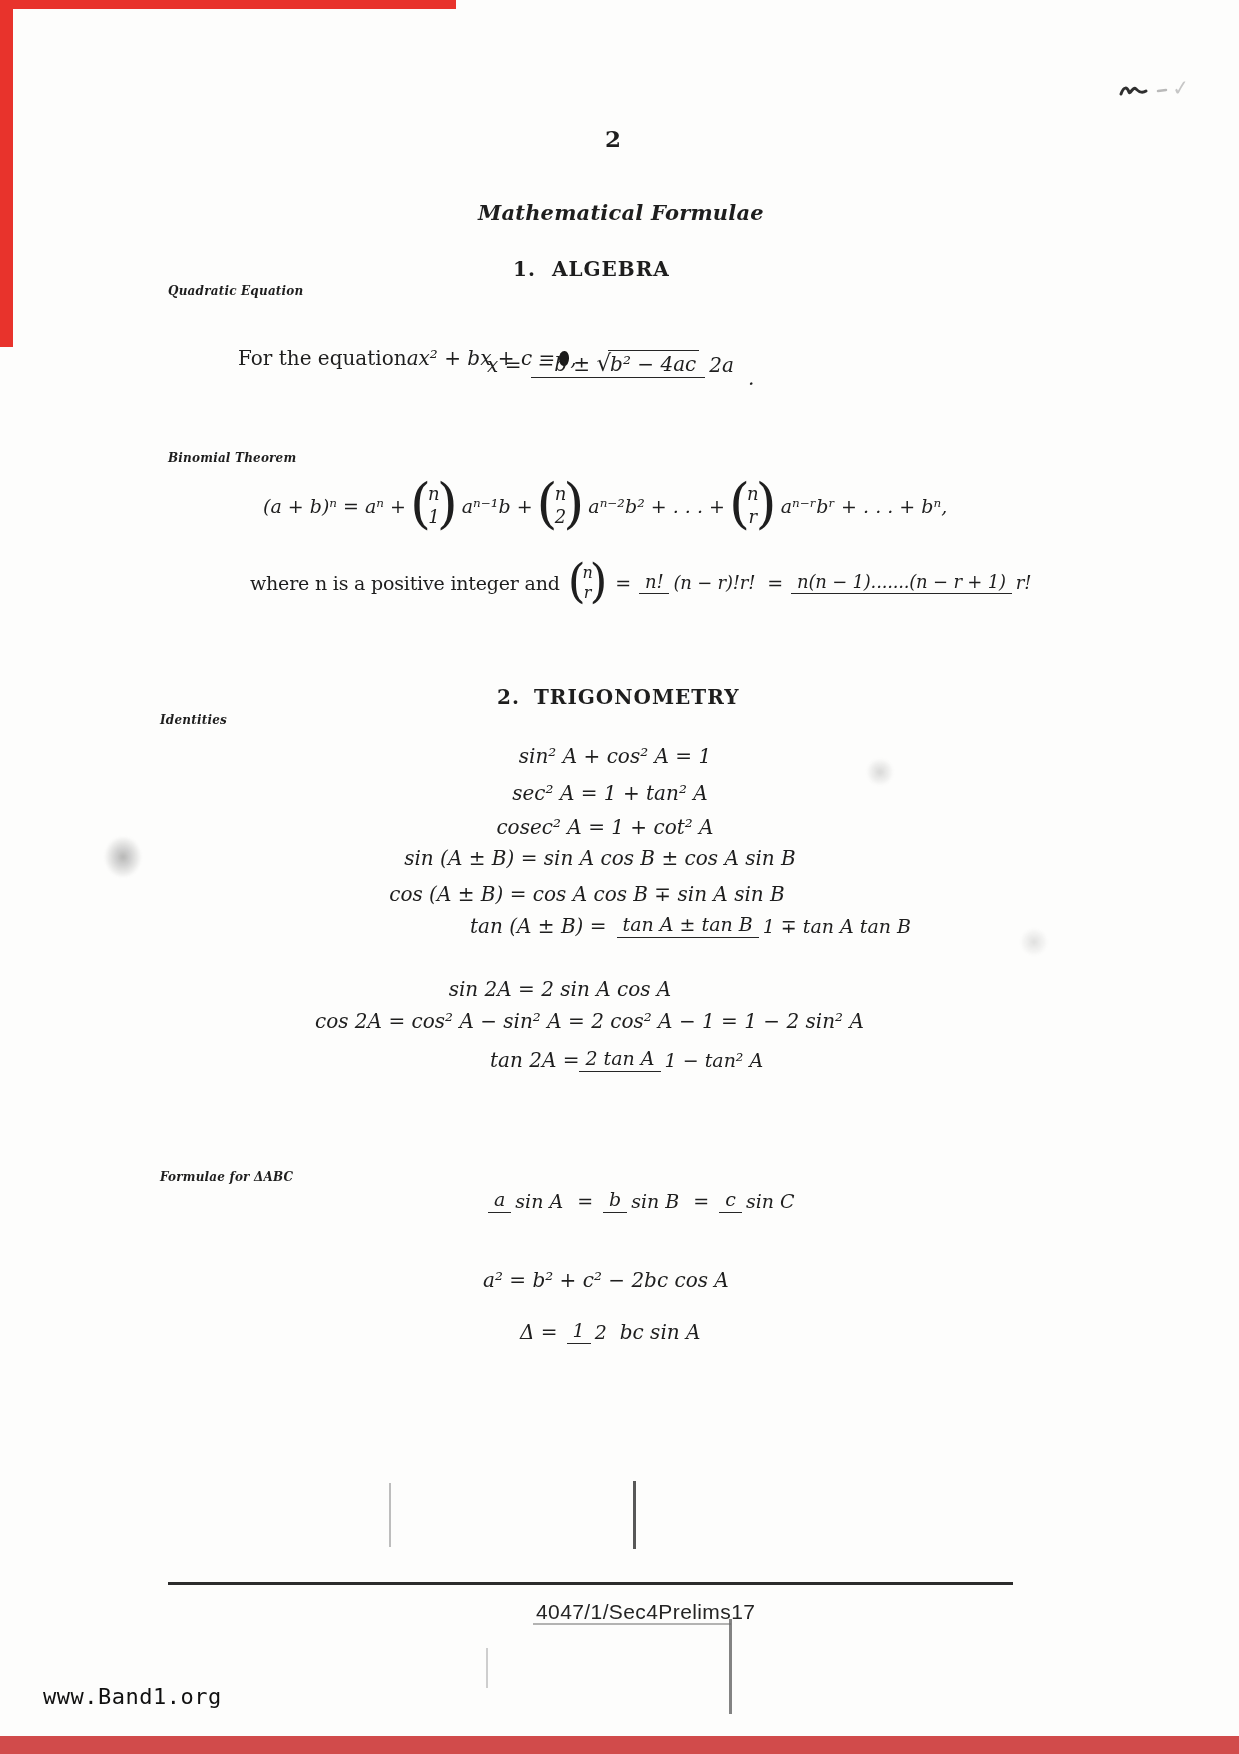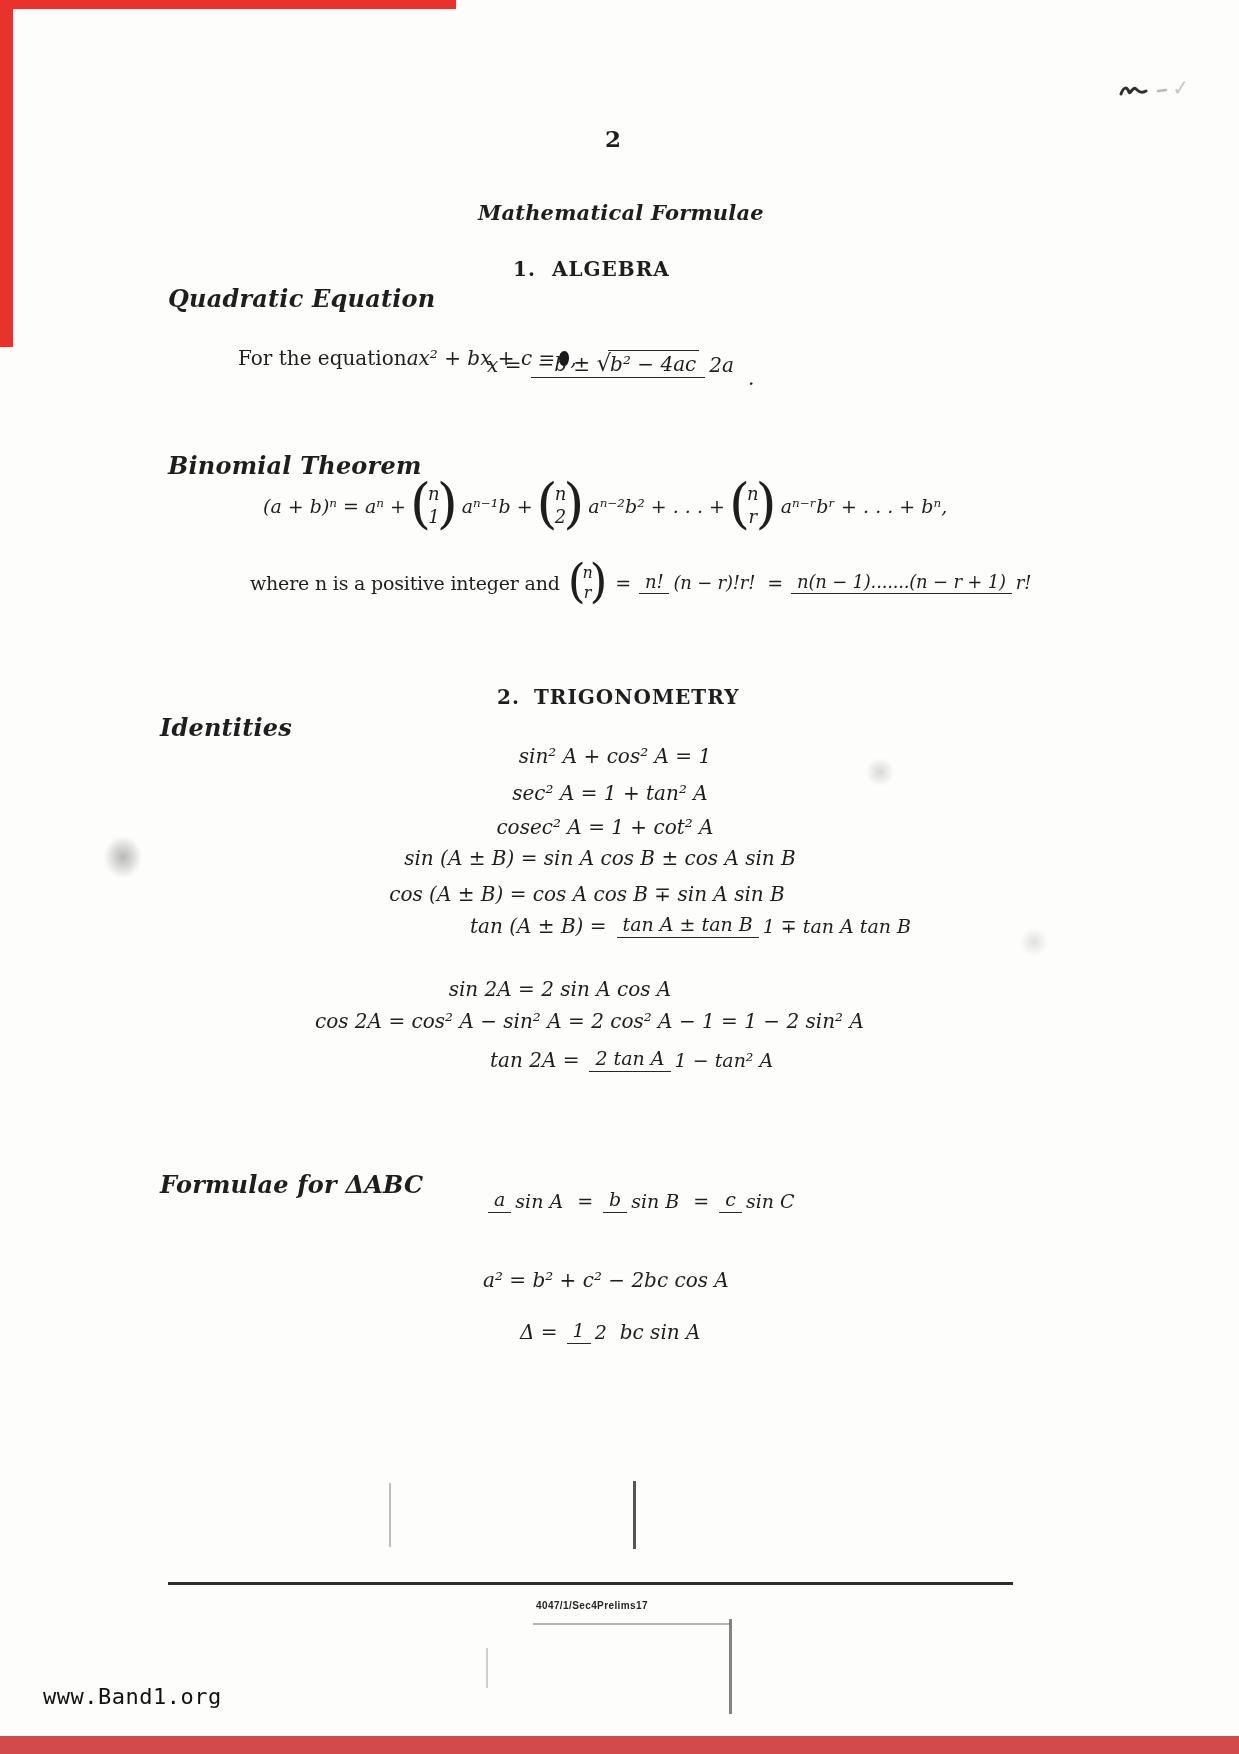--- a/index.html
+++ b/index.html
@@ -5,42 +5,42 @@
   html,body{margin:0;padding:0;}
   body{
     width:1239px;height:1754px;position:relative;overflow:hidden;
     background:#fdfdfc;color:#1e1e1e;
     font-family:"DejaVu Serif","DejaVu Sans",serif;
   }
   .abs{position:absolute;}
   .scan{position:absolute;left:0;top:0;width:1239px;height:1754px;filter:blur(0.35px);}
   .math{font-family:"DejaVu Serif","DejaVu Sans",serif;font-style:italic;white-space:nowrap;}
   .up{font-style:normal;}
-  .label{font-family:"DejaVu Serif",serif;font-style:italic;font-weight:700;font-size:24px;white-space:nowrap;letter-spacing:0.2px;}
+  .label{font-family:"DejaVu Serif",serif;font-style:italic;font-weight:700;font-size:12px;white-space:nowrap;letter-spacing:0.2px;}
   .heading{font-style:normal;font-weight:700;font-size:20px;letter-spacing:1px;white-space:nowrap;}
   .mrow{display:flex;align-items:center;white-space:nowrap;}
   .ctr{text-align:center;}
   .fs20{font-size:20px;} .fs19{font-size:19px;}
   .frac{display:inline-flex;flex-direction:row;align-items:center;line-height:1.15;}
   .frac .num{padding:0 6px 1px 6px;border-bottom:1.7px solid #262626;}
   .frac .den{padding:1px 4px 0 4px;}
   .binom{display:inline-flex;align-items:center;}
   .paren{font-style:normal;font-weight:400;font-size:54px;line-height:0.8;transform:translateY(-2px);}
   .binom-sm .paren{font-size:46px;}
   .bcol{display:inline-flex;flex-direction:column;align-items:center;line-height:1.25;font-size:18px;margin:0 -3px;}
   .binom-sm .bcol{font-size:16px;}
   .sqrtg{font-style:normal;font-size:23px;line-height:1;transform:translateY(1px);}
   .radicand{border-top:1.7px solid #262626;margin-left:-3px;padding:1px 3px 0 2px;}
   .zeroblob{display:inline-block;width:10px;height:15px;background:#1a1a1a;border-radius:55% 45% 50% 50%;
     margin:0 1px 0 4px;vertical-align:-2px;color:transparent;overflow:hidden;font-size:12px;}
   .vline{position:absolute;}
   .smudge{position:absolute;border-radius:50%;filter:blur(1px);}
   .edge{position:absolute;}
   .watermark{font-family:"DejaVu Sans Mono","Liberation Mono",monospace;font-size:22px;color:#101010;letter-spacing:0.5px;}
-  .papercode{font-family:"Liberation Sans","DejaVu Sans",sans-serif;font-weight:700;font-size:10px;letter-spacing:0.4px;color:#242424;}
+  .papercode{font-family:"Liberation Sans","DejaVu Sans",sans-serif;font-weight:400;font-size:21px;letter-spacing:0.4px;color:#242424;}
   .trailing-dot{display:inline-block;transform:translateY(13px);}
 </style>
 </head>
 <body>
 
 <div class="edge" style="left:0;top:0;width:13px;height:347px;background:#e8332c;"></div>
 <div class="edge" style="left:0;top:0;width:456px;height:9px;background:#e8332c;"></div>
 <div class="edge" style="left:0;top:1736px;width:1239px;height:18px;background:#d14b4b;"></div>
 
 <div class="smudge" style="left:104px;top:836px;width:38px;height:42px;background:radial-gradient(closest-side,rgba(110,110,110,0.5),rgba(110,110,110,0));"></div>
@@ -156,21 +156,21 @@
     <span class="math">tan (A ± B) =</span>
     <span class="frac" style="font-size:19px;">
       <span class="num math">tan A ± tan B</span>
       <span class="den math">1 ∓ tan A tan B</span>
     </span>
   </div>
 
   <div class="abs math ctr fs20" style="left:405px;top:977px;width:310px;">sin 2A = 2 sin A cos A</div>
   <div class="abs math ctr fs20" style="left:315px;top:1009px;width:495px;">cos 2A = cos² A − sin² A = 2 cos² A − 1 = 1 − 2 sin² A</div>
 
-  <div class="abs mrow fs20" style="left:490px;top:1048px;gap:10px;">
+  <div class="abs mrow fs20" style="left:490px;top:1048px;">
     <span class="math">tan 2A =</span>
     <span class="frac" style="font-size:19px;">
       <span class="num math">2 tan A</span>
       <span class="den math">1 − tan² A</span>
     </span>
   </div>
 
   <div class="abs label" style="left:160px;top:1161px;margin-top:9px;">Formulae for ΔABC</div>
 
   <div class="abs mrow fs19" style="left:488px;top:1189px;gap:10px;">

